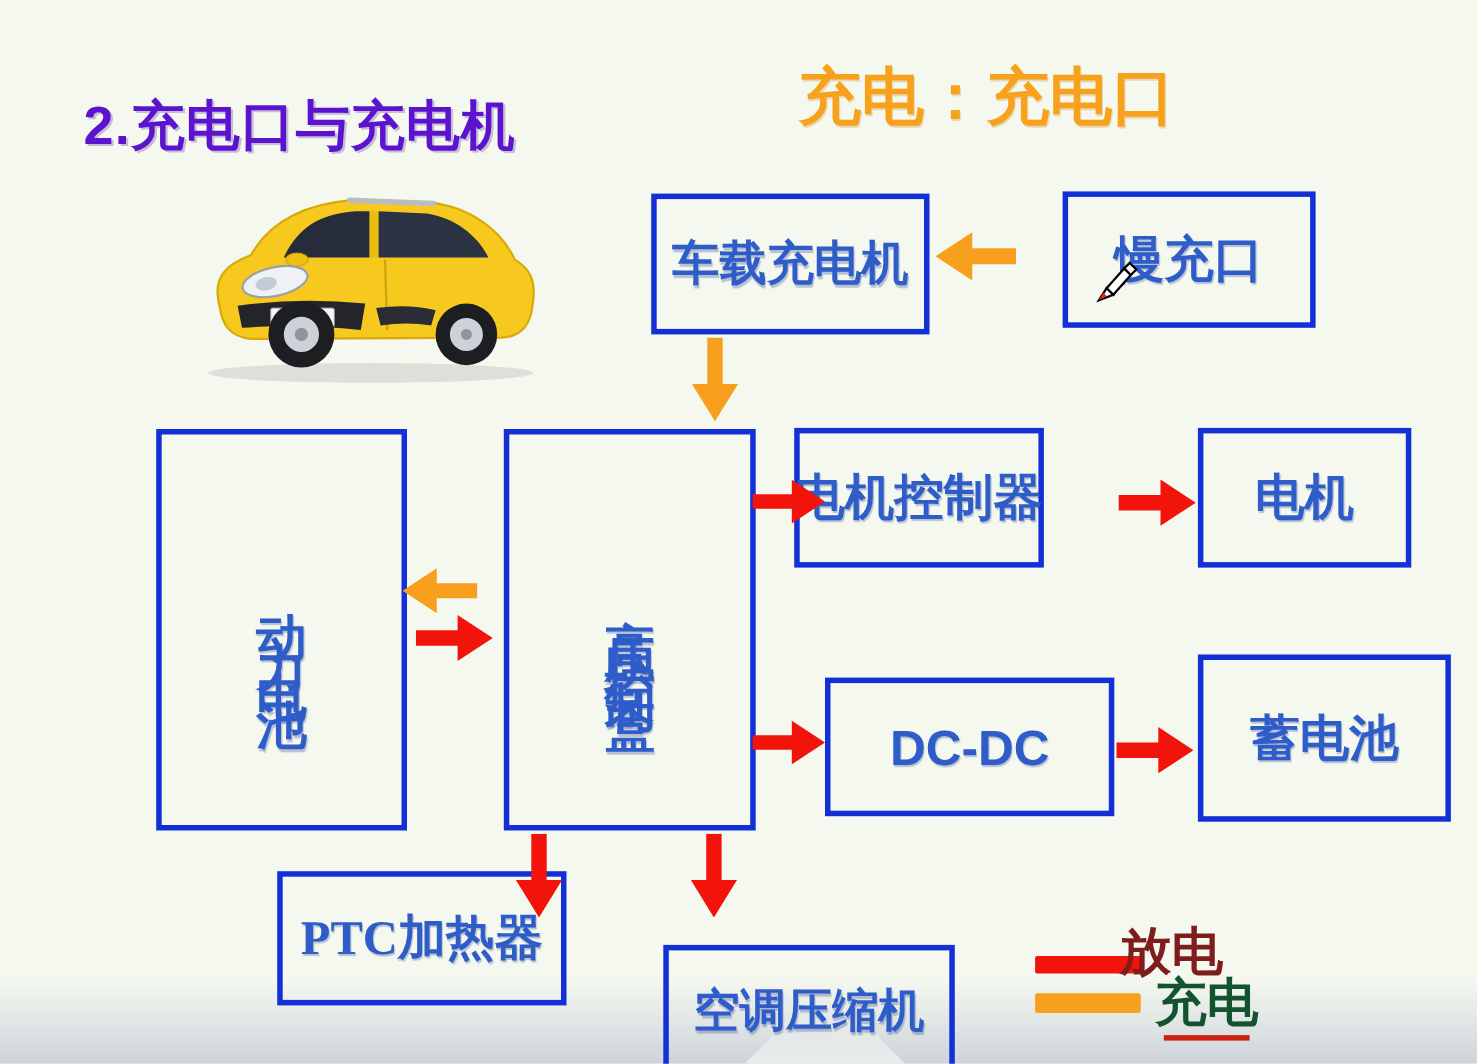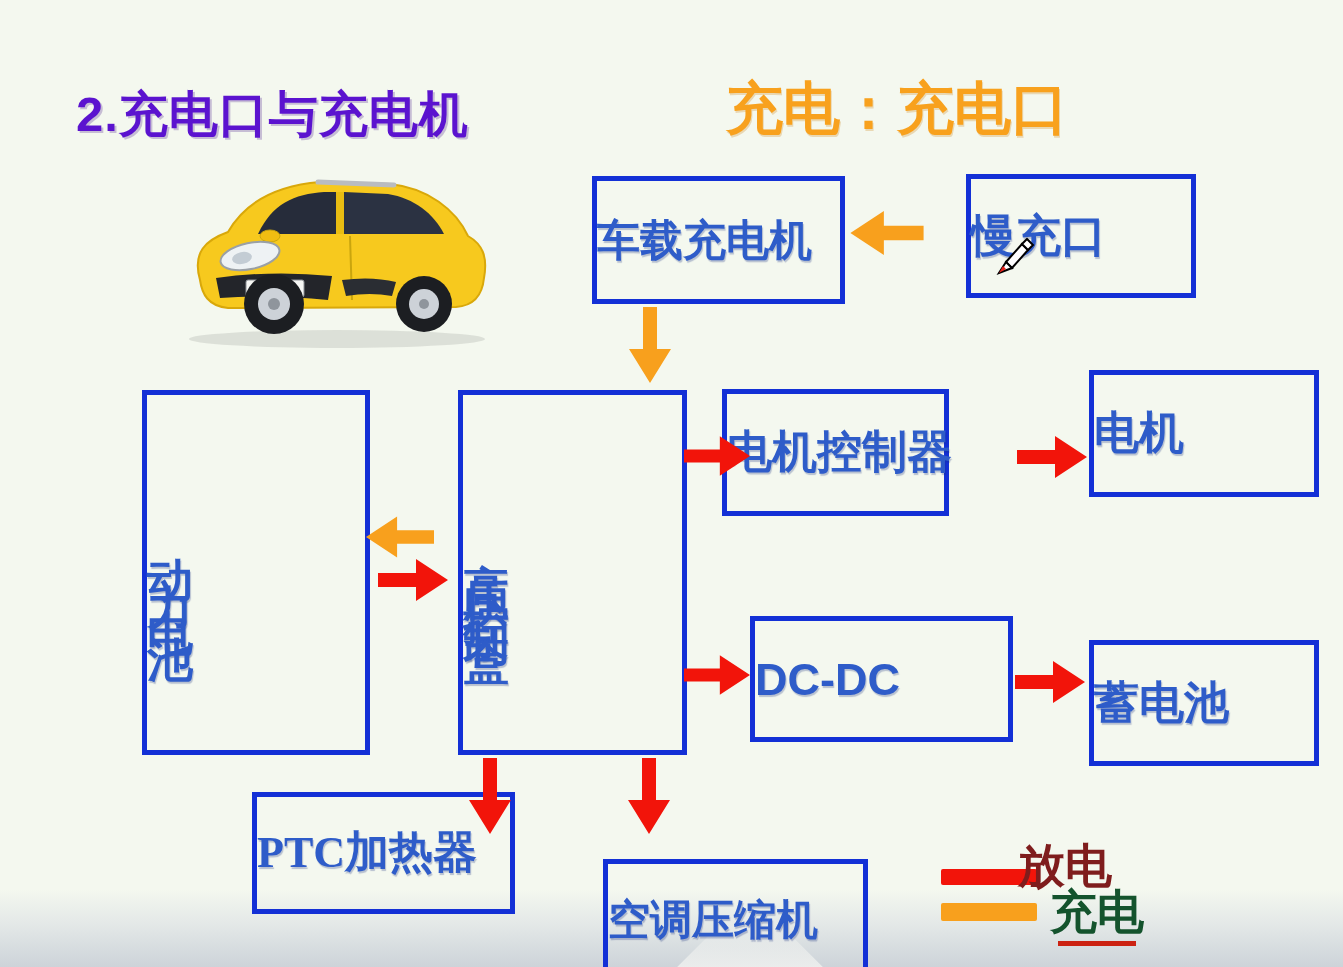--- a/index.html
+++ b/index.html
@@ -11,25 +11,24 @@
   .abs{position:absolute;}
   .slide-title{
     left:76px;top:82px;font-size:49px;font-weight:700;
     color:#5b13cf;letter-spacing:1px;z-index:2;
     text-shadow:2px 2px 0 rgba(60,10,130,.25);
   }
   .slide-heading{
     left:726px;top:50px;font-size:57px;font-weight:700;
     font-family:"Liberation Serif",serif;color:#f8a11d;z-index:2;
     text-shadow:1px 2px 0 rgba(200,120,0,.25);
-    margin-top:21px;
   }
   .box{
     position:absolute;border:5px solid #1330d6;box-sizing:border-box;
-    display:flex;align-items:center;
+    display:flex;align-items:center;justify-content:center;
     background:transparent;z-index:2;
   }
   .boxtext{
     font-family:"Liberation Serif",serif;color:#2e5cc9;font-weight:700;
     text-shadow:1px 2px 1px rgba(25,45,125,.28);
     white-space:nowrap;line-height:1;
   }
   .vert .boxtext{
     writing-mode:vertical-rl;text-orientation:upright;white-space:normal;
   }
@@ -93,27 +92,27 @@
 </div>
 <div class="box vert" style="left:142px;top:390px;width:228px;height:365px">
   <span class="boxtext" style="font-size:46px;letter-spacing:26px">动力电池</span>
 </div>
 <div class="box vert" style="left:458px;top:390px;width:229px;height:365px">
   <span class="boxtext" style="font-size:46px;letter-spacing:19px">高压控制盒</span>
 </div>
 <div class="box" style="left:722px;top:389px;width:227px;height:127px">
   <span class="boxtext" style="font-size:45px">电机控制器</span>
 </div>
-<div class="box" style="left:1089px;top:370px;width:230px;height:127px">
+<div class="box" style="left:1089px;top:389px;width:194px;height:127px">
   <span class="boxtext" style="font-size:45px">电机</span>
 </div>
 <div class="box" style="left:750px;top:616px;width:263px;height:126px">
   <span class="boxtext sans" style="font-size:45px">DC-DC</span>
 </div>
-<div class="box" style="left:1089px;top:640px;width:230px;height:126px">
+<div class="box" style="left:1089px;top:595px;width:230px;height:152px">
   <span class="boxtext" style="font-size:45px">蓄电池</span>
 </div>
 <div class="box" style="left:252px;top:792px;width:263px;height:122px">
   <span class="boxtext" style="font-size:44px">PTC加热器</span>
 </div>
 <div class="box" style="left:603px;top:859px;width:265px;height:122px">
   <span class="boxtext" style="font-size:42px">空调压缩机</span>
 </div>
 
 <svg class="arrow" style="left:850px;top:210px" width="74" height="46" viewBox="0 0 70 44">

